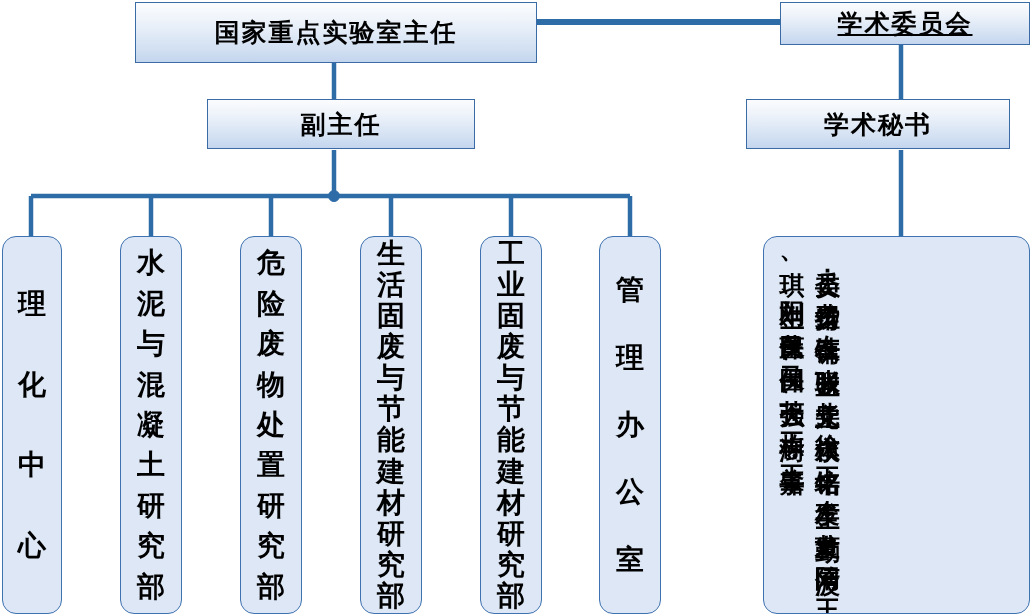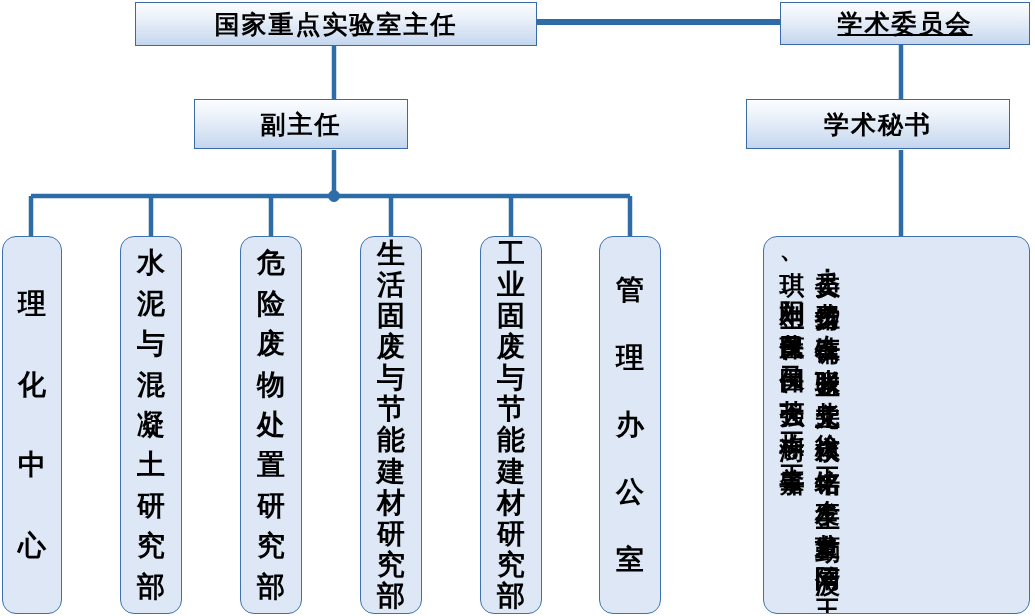--- a/index.html
+++ b/index.html
@@ -123,29 +123,29 @@
       <circle cx="31" cy="247" r="6"></circle>
       <circle cx="151" cy="247" r="6"></circle>
       <circle cx="271" cy="247" r="6"></circle>
       <circle cx="391" cy="247" r="6"></circle>
       <circle cx="511" cy="247" r="6"></circle>
       <circle cx="630" cy="247" r="6"></circle>
       <circle cx="901" cy="247" r="6"></circle>
     </g>
   </svg>
 
-  <div class="rnode" style="left:135px; top:2px; width:402px; height:44px; font-size:25px;">
+  <div class="rnode" style="left:135px; top:2px; width:402px; height:61px; font-size:25px;">
     <span>国家重点实验室主任</span>
   </div>
 
   <div class="rnode" style="left:780px; top:2px; width:250px; height:43px; font-size:25px;text-decoration:underline;">
     <span>学术委员会</span>
   </div>
 
-  <div class="rnode" style="left:194px; top:99px; width:214px; height:50px; font-size:25px;">
+  <div class="rnode" style="left:207px; top:99px; width:268px; height:50px; font-size:25px;">
     <span>副主任</span>
   </div>
 
   <div class="rnode" style="left:746px; top:99px; width:264px; height:50px; font-size:25px;">
     <span>学术秘书</span>
   </div>
 
   <div class="vnode dept" style="left:2px; top:236px; width:60px; height:378px;">
     <div class="vtext" style="font-size:28px; padding:22px 0;"><span>理</span><span>化</span><span>中</span><span>心</span></div>
   </div>

